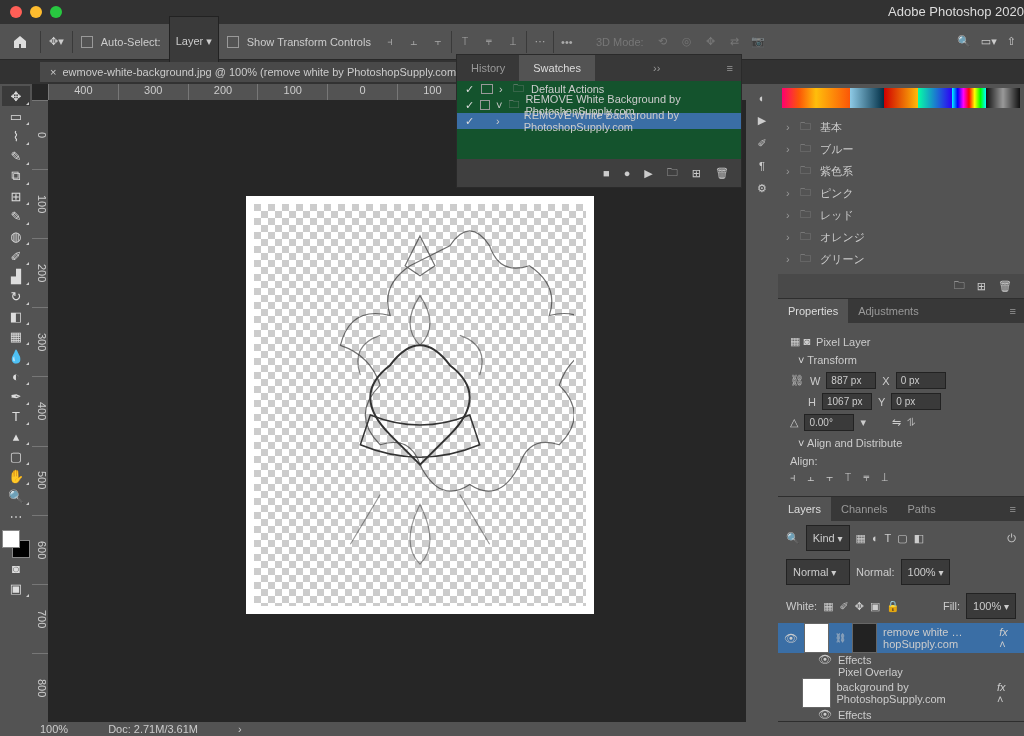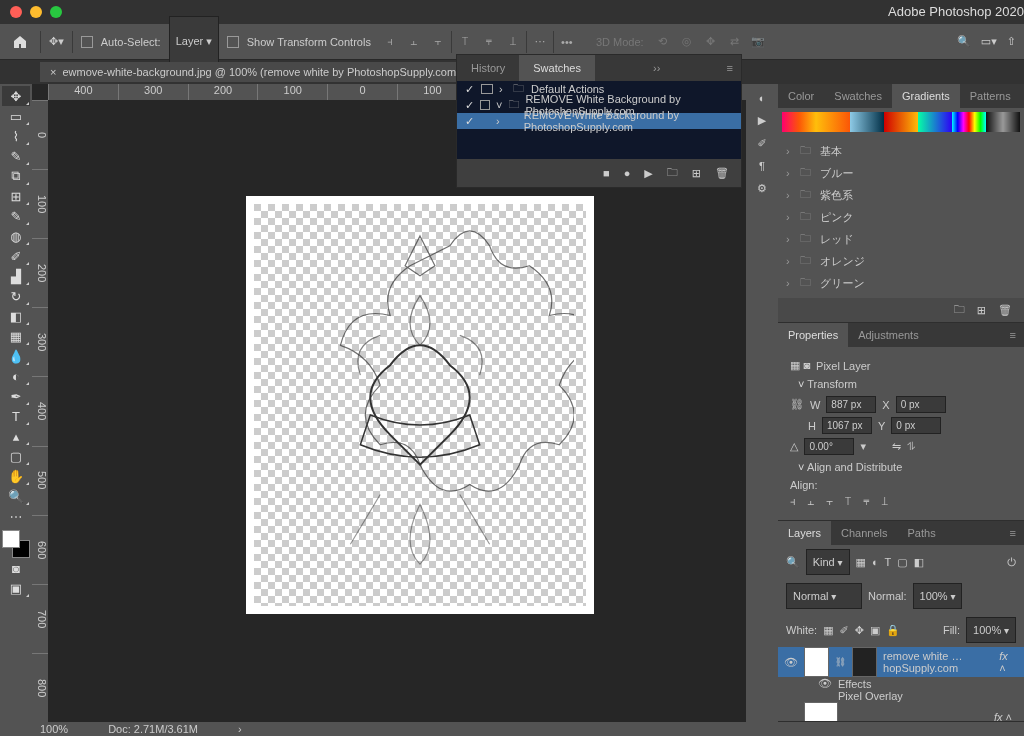--- a/index.html
+++ b/index.html
@@ -29,21 +29,21 @@
 .canvas-area{flex:1;background:#262626;position:relative;overflow:hidden}
 .ruler-h{position:absolute;top:0;left:16px;right:0;height:16px;background:#535353;display:flex;font-size:9px;color:#bbb;overflow:hidden}
 .ruler-h span{width:70px;text-align:center;border-left:1px solid #777}
 .ruler-v{position:absolute;top:16px;left:0;width:16px;bottom:0;background:#535353;display:flex;flex-direction:column;font-size:9px;color:#bbb;overflow:hidden}
 .ruler-v span{height:70px;writing-mode:vertical-rl;text-align:center;border-top:1px solid #777}
 .canvas{position:absolute;left:214px;top:112px;width:348px;height:418px;background:#fff}
 .checker{position:absolute;inset:8px;background-image:repeating-conic-gradient(#fff 0 25%,#ccc 0 50%);background-size:14px 14px}
 .artwork{position:absolute;inset:20px;display:flex;align-items:center;justify-content:center}
 .artwork svg{width:100%;height:100%}
 .midstrip{width:32px;background:#535353;display:flex;flex-direction:column;align-items:center;gap:10px;padding-top:8px}
-.actions-panel{position:absolute;top:54px;left:456px;width:286px;background:#0f172a;z-index:50;border:1px solid #2a2a2a}
+.actions-panel{position:absolute;top:54px;left:456px;width:286px;background:#14532d;z-index:50;border:1px solid #2a2a2a}
 .ap-tabs{display:flex;background:#383838;height:26px;align-items:center}
 .ap-tab{padding:0 14px;height:26px;line-height:26px;color:#999}
 .ap-tab.act{background:#535353;color:#ddd}
 .ap-ctrl{margin-left:auto;padding:0 8px;color:#999}
 .ap-row{display:flex;align-items:center;height:16px;padding:0 8px;gap:6px;font-size:10px}
 .ap-row.sel{background:#3a6ea5}
 .ap-chk{width:10px;color:#ddd}
 .ap-box{width:12px;height:10px;border:1px solid #999}
 .ap-ar{width:8px}
 .ap-fld{width:12px;color:#999}
@@ -211,27 +211,20 @@
   <div class="midstrip">
     <span>◐</span>
     <span>▶</span>
     <span>✐</span>
     <span>¶</span>
     <span>⚙</span>
   </div>
 
   <div class="rpanel">
     <div class="pgroup">
-      <div class="ptabs">
-        <div class="ptab">Color</div>
-        <div class="ptab">Swatches</div>
-        <div class="ptab act">Gradients</div>
-        <div class="ptab">Patterns</div>
-        <div class="pmenu">≡</div>
-      </div>
       <div class="gradients">
         <div style="background:linear-gradient(90deg,#ff006e,#fb5607,#ffbe0b)"></div>
         <div style="background:linear-gradient(90deg,#ffbe0b,#fb5607)"></div>
         <div style="background:linear-gradient(90deg,#8ecae6,#023047)"></div>
         <div style="background:linear-gradient(90deg,#d00000,#ffba08)"></div>
         <div style="background:linear-gradient(90deg,#06ffa5,#2d00f7)"></div>
         <div style="background:linear-gradient(90deg,#0ff,#00f,#f0f,#f00,#ff0,#0f0,#0ff)"></div>
         <div style="background:linear-gradient(90deg,#111,#999,#111)"></div>
       </div>
       <div class="folder-list">
@@ -336,21 +329,21 @@
         <span>🔍</span>
         <span class="lay-sel"><span>Kind</span> ▾</span>
         <span>▦</span>
         <span>◐</span>
         <span>T</span>
         <span>▢</span>
         <span>◧</span>
         <span style="margin-left:auto">⏻</span>
       </div>
       <div class="lay-ctrl">
-        <span class="lay-sel" style="width:76px"><span>Normal</span> ▾</span>
+        <span class="lay-sel" style="width:64px"><span>Normal</span> ▾</span>
         <span>Normal:</span>
         <span class="lay-sel"><span>100%</span> ▾</span>
       </div>
       <div class="lay-ctrl">
         <span>White:</span>
         <span>▦</span>
         <span>✐</span>
         <span>✥</span>
         <span>▣</span>
         <span>🔒</span>
@@ -368,20 +361,21 @@
       <div class="lay-sub sel">
           <span>👁</span>
           <span>Effects</span>
         </div>
       <div class="lay-sub sel" style="padding-left:60px">
           <span>Pixel Overlay</span>
         </div>
       <div class="lay-row">
         <span class="lay-eye"></span>
         <div class="lay-th"></div>
+        <span>background by PhotoshopSupply.com</span>
         <span class="lay-fx">fx ˄</span>
       </div>
       <div class="lay-sub">
           <span>👁</span>
           <span>Effects</span>
         </div>
       <div class="lay-foot">
 
         <span>🗀</span>
 

